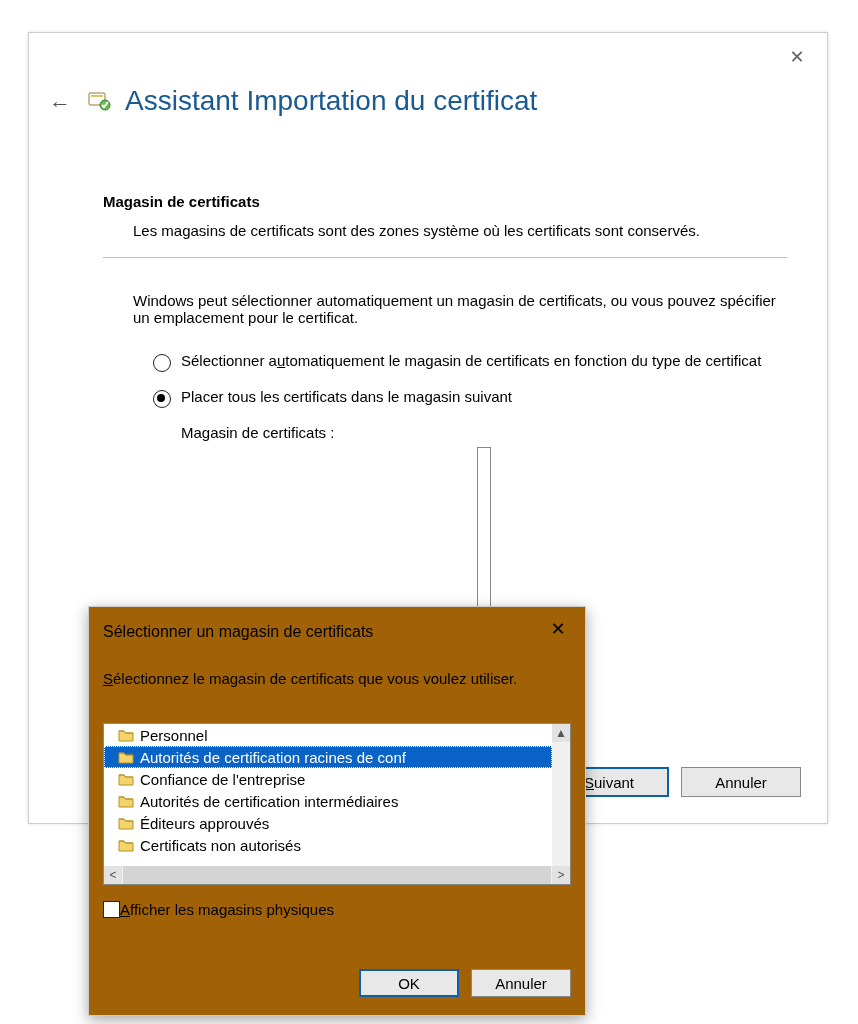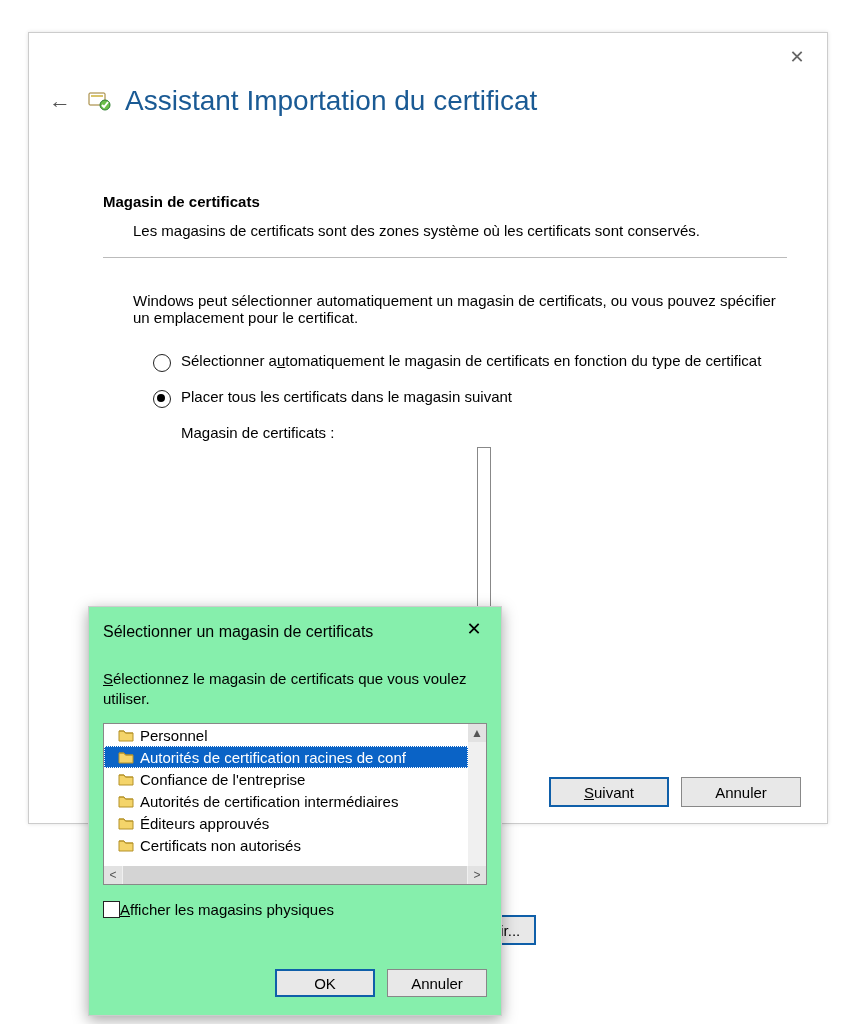--- a/index.html
+++ b/index.html
@@ -88,37 +88,37 @@
   }
   .browse-btn {
     height: 30px; padding: 0 14px;
     border: 2px solid #0f5fa9;
     background: #e8e8e8;
     cursor: pointer;
     font-family: inherit; font-size: 15px;
   }
   .wz-footer {
     position: absolute;
-    right: 26px; bottom: 16px;
+    right: 26px; bottom: 26px;
     display: flex; gap: 12px; justify-content: flex-end;
   }
   .wz-btn {
     width: 120px; height: 30px;
     background: #e8e8e8; cursor: pointer;
     font-family: inherit; font-size: 15px;
     border: 1px solid #888;
   }
   .wz-btn.primary { border: 2px solid #0f5fa9; }
 
   
   .picker {
     position: absolute;
     left: 88px; top: 606px;
-    width: 414px; height: 410px;
-    background: #86efac;
+    width: 498px; height: 410px;
+    background: #a16207;
     border: 1px solid #ccc;
     box-shadow: 0 4px 14px rgba(0,0,0,0.35);
   }
   .pk-title {
     position: absolute; left: 14px; top: 16px;
     font-size: 16px;
   }
   .pk-close {
     position: absolute; top: 8px; right: 10px;
     width: 34px; height: 28px;

